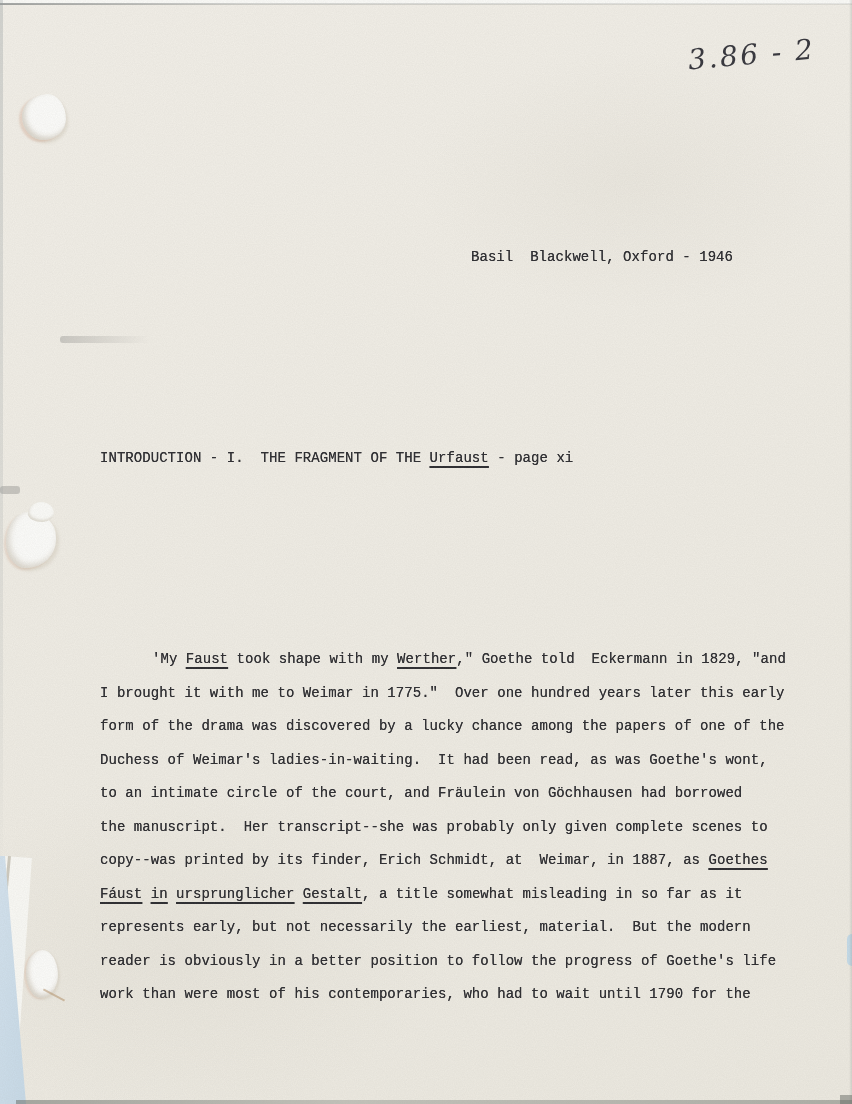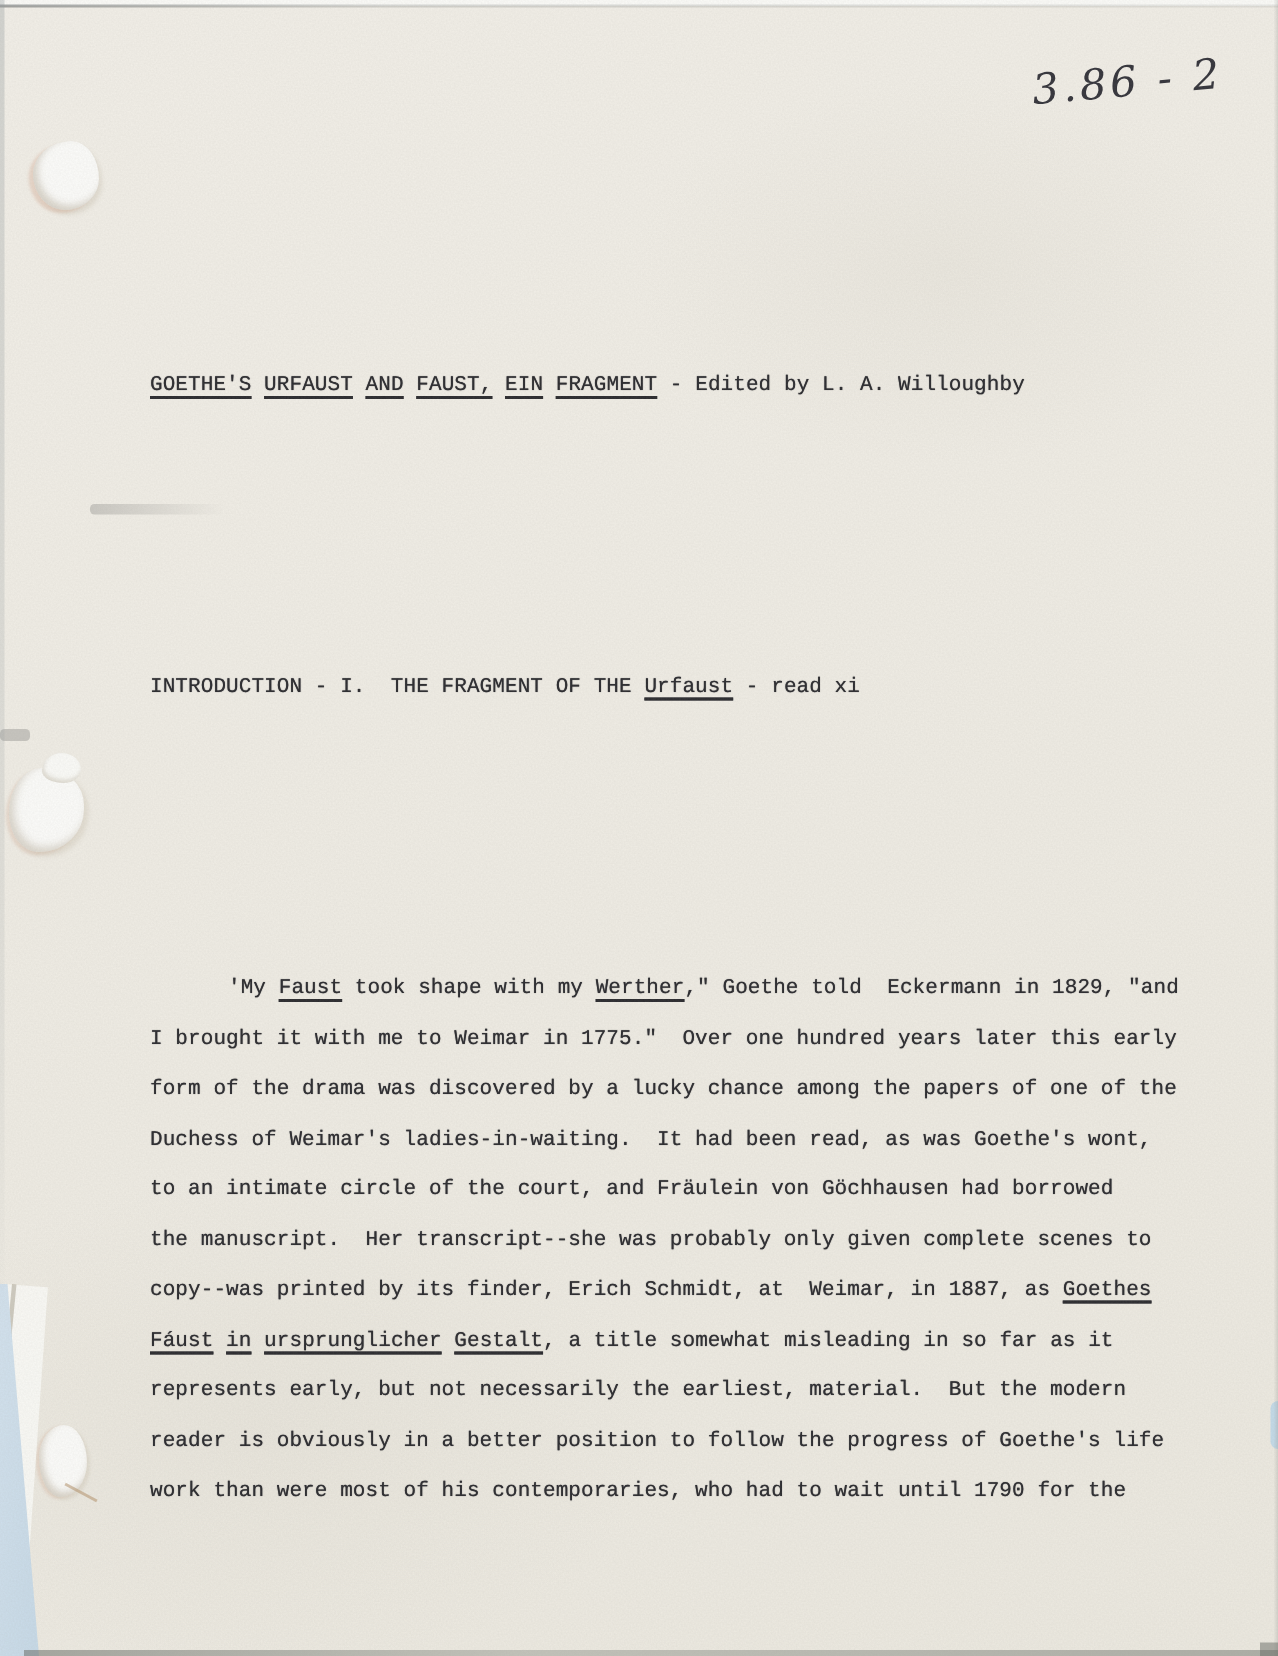--- a/index.html
+++ b/index.html
@@ -75,23 +75,23 @@
 <body>
 
 <div class="scan">
 
   <div class="mark tone-a"></div>
   <div class="mark tone-b"></div>
 
   <div class="handwritten">3.86 - 2</div>
 
   <div class="text-block">
-    <div class="line title"><span class="u">GOETHE'S</span><span> </span><span class="u">URFAUST</span><span> </span><span class="u">AND</span><span> </span><span class="u">FAUST,</span><span> </span><span class="u">EIN</span><span> </span><span class="u">FRAGMENT</span><span> - Edited by L. A. Willoughby</span></div>
+    <div class="line pub">Basil  Blackwell, Oxford - 1946</div>
     <div class="line blank"></div>
-    <div class="line section"><span>INTRODUCTION - I.  THE FRAGMENT OF THE </span><span class="u">Urfaust</span><span> - read xi</span></div>
+    <div class="line section"><span>INTRODUCTION - I.  THE FRAGMENT OF THE </span><span class="u">Urfaust</span><span> - page xi</span></div>
     <div class="line blank"></div>
     <div><div class="line indent"><span>'My </span><span class="u">Faust</span><span> took shape with my </span><span class="u">Werther</span><span>," Goethe told  Eckermann in 1829, "and</span></div><div class="line"><span>I brought it with me to Weimar in 1775."  Over one hundred years later this early</span></div><div class="line"><span>form of the drama was discovered by a lucky chance among the papers of one of the</span></div><div class="line"><span>Duchess of Weimar's ladies-in-waiting.  It had been read, as was Goethe's wont,</span></div><div class="line"><span>to an intimate circle of the court, and Fräulein von Göchhausen had borrowed</span></div><div class="line"><span>the manuscript.  Her transcript--she was probably only given complete scenes to</span></div><div class="line"><span>copy--was printed by its finder, Erich Schmidt, at  Weimar, in 1887, as </span><span class="u">Goethes</span></div><div class="line"><span class="u">Fáust</span><span> </span><span class="u">in</span><span> </span><span class="u">ursprunglicher</span><span> </span><span class="u">Gestalt</span><span>, a title somewhat misleading in so far as it</span></div><div class="line"><span>represents early, but not necessarily the earliest, material.  But the modern</span></div><div class="line"><span>reader is obviously in a better position to follow the progress of Goethe's life</span></div><div class="line"><span>work than were most of his contemporaries, who had to wait until 1790 for the</span></div></div>
   </div>
 
   <div class="mark smudge-a"></div>
   <div class="mark smudge-b"></div>
 
   <div class="hole hole1"></div>
   <div class="hole hole2"></div>
   <div class="hole hole3"></div>

